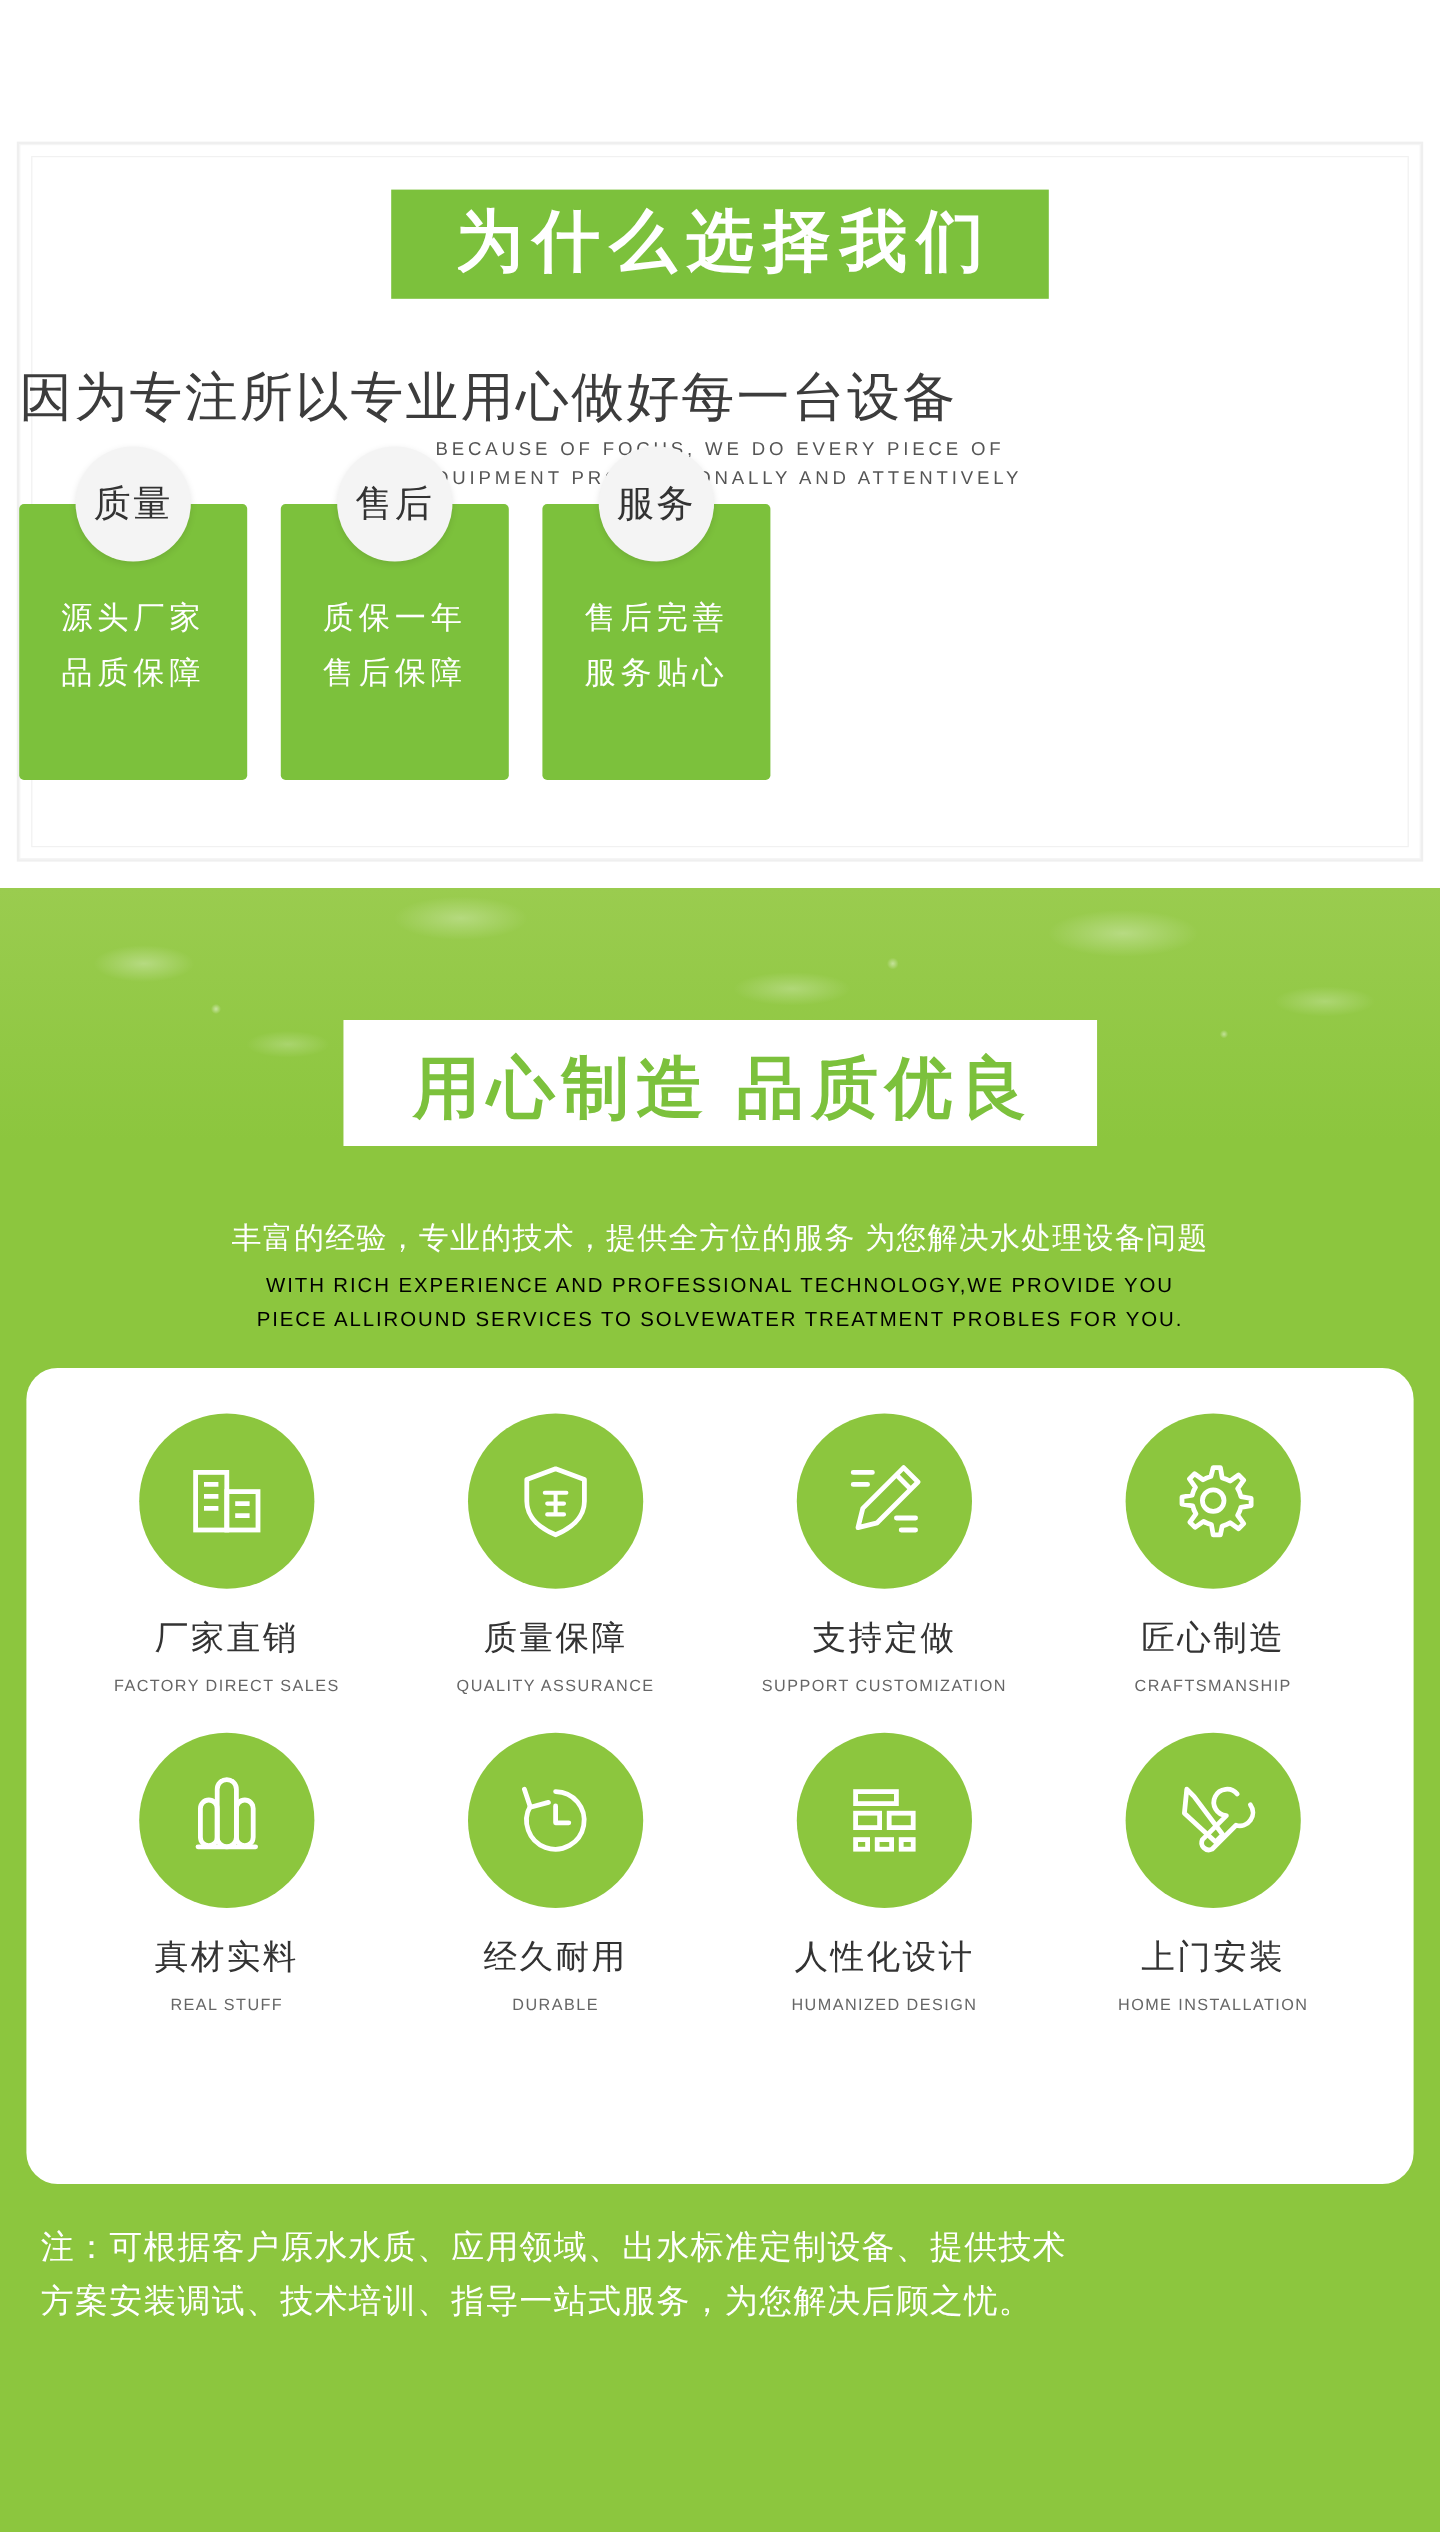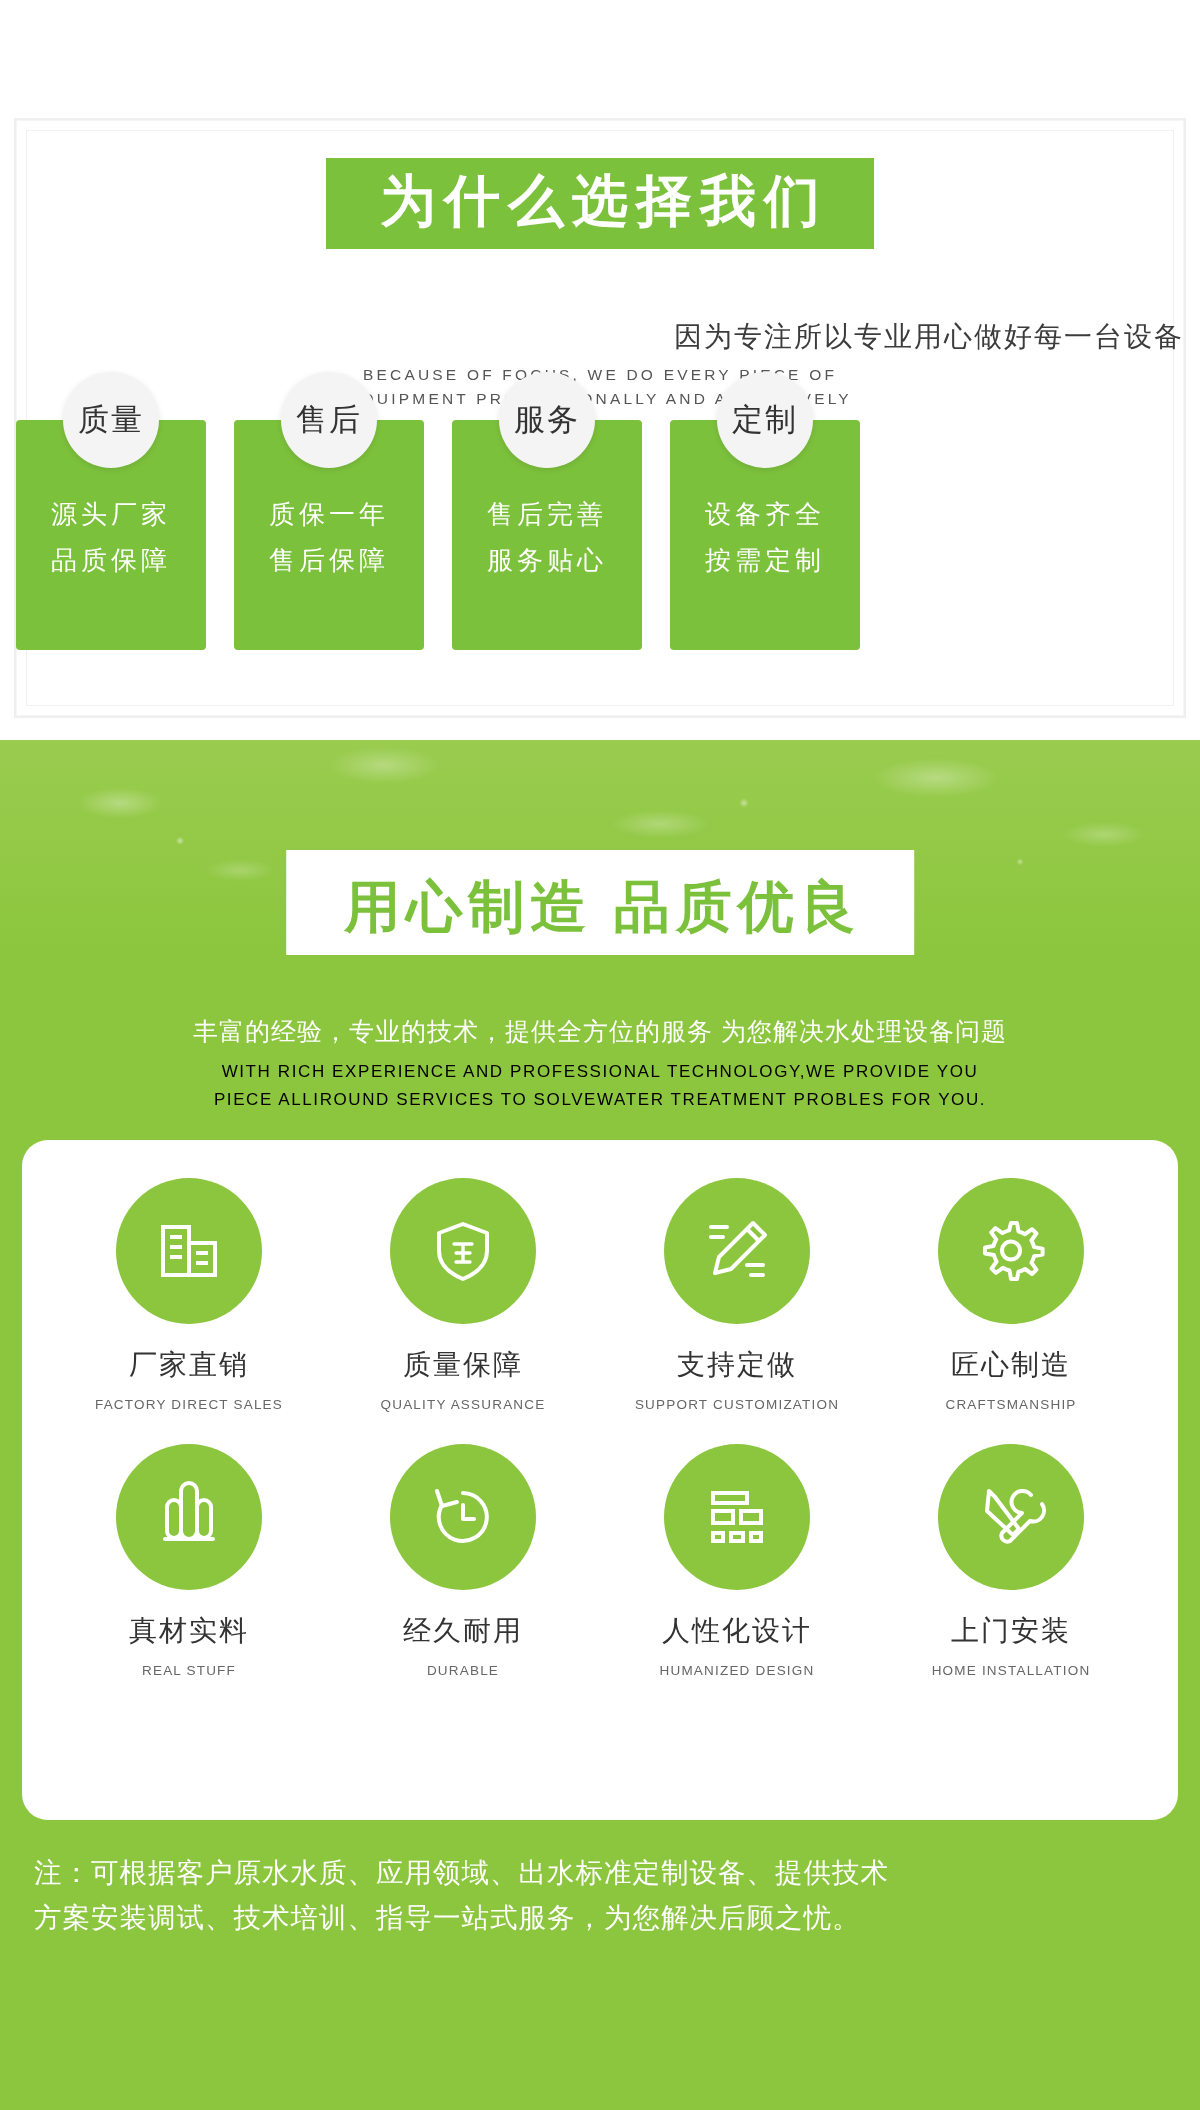--- a/index.html
+++ b/index.html
@@ -56,24 +56,24 @@
     font-size: 56px;
     font-weight: bold;
     letter-spacing: 8px;
     line-height: 1.05;
     white-space: nowrap;
     text-indent: 8px;
   }
 
   .sub-cn {
     position: absolute;
-    top: 198px;
-    width: 100%;
-    text-align: right;
-    font-size: 28px;
+    top: 182px;
+    width: 100%;
+    text-align: left;
+    font-size: 44px;
     color: #3c3c3c;
     letter-spacing: 2px;
   }
   .sub-en {
     position: absolute;
     top: 243px;
     width: 100%;
     text-align: center;
     font-size: 15.5px;
     color: #555555;
@@ -293,27 +293,20 @@
         </div>
 
         <div class="card">
           <div class="card-circle">服务</div>
           <div class="card-body">
             <span class="l1">售后完善</span>
             <span class="l2">服务贴心</span>
           </div>
         </div>
 
-        <div class="card">
-          <div class="card-circle">定制</div>
-          <div class="card-body">
-            <span class="l1">设备齐全</span>
-            <span class="l2">按需定制</span>
-          </div>
-        </div>
 
       </div>
     </div>
   </div>
 
   <div class="green-section">
     <div class="green-texture"></div>
 
     <div class="quality-banner">
       <span>用心制造 品质优良</span>

